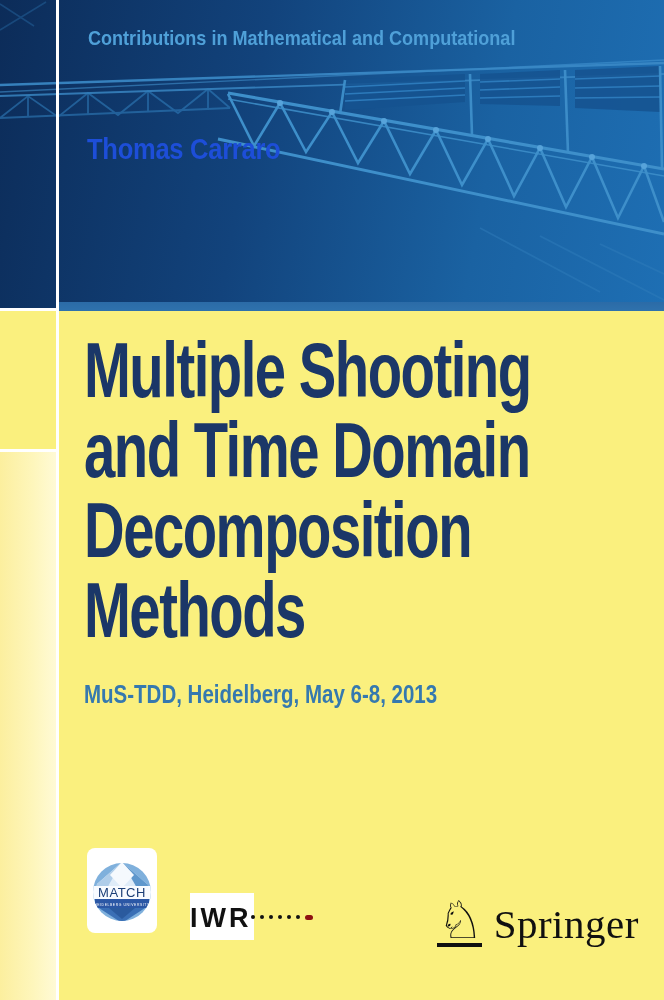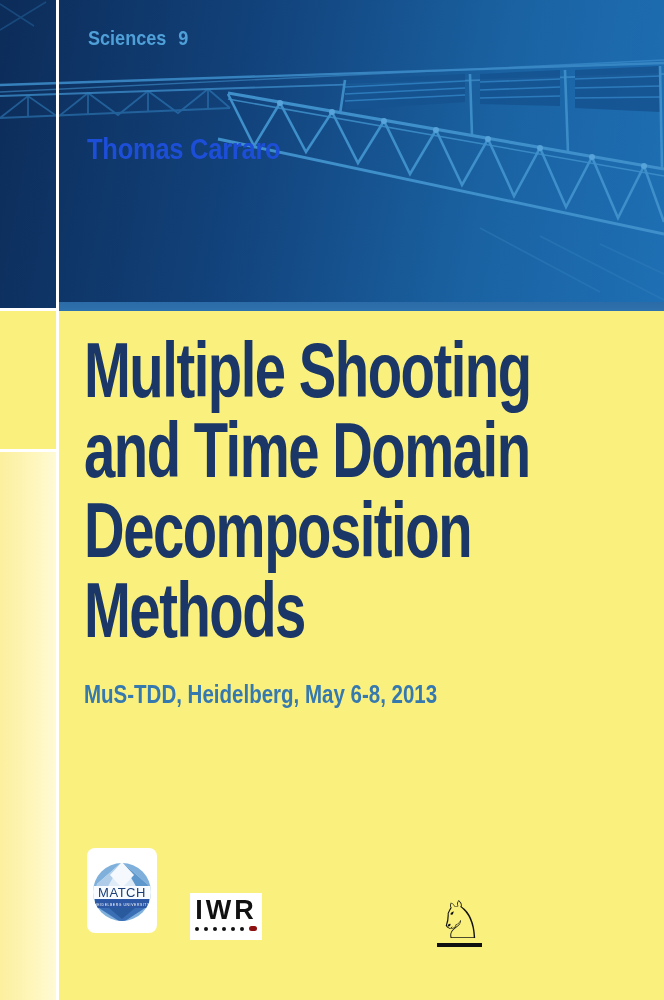--- a/index.html
+++ b/index.html
@@ -49,22 +49,22 @@
     position:absolute;left:84px;top:680px;color:#3579AF;
     font-size:25px;font-weight:bold;
   }
   .book-subtitle .cond{transform:scaleX(0.82);}
   
   .match-logo{
     position:absolute;left:87px;top:848px;width:70px;height:85px;
     background:#ffffff;border-radius:8px;
   }
   .iwr-logo{
-    position:absolute;left:190px;top:893px;width:72px;height:47px;
-    background:#ffffff;display:flex;flex-direction:column;align-items:center;justify-content:flex-start;
+    position:absolute;left:190px;top:893px;width:64px;height:47px;
+    background:#ffffff;display:flex;flex-direction:row;align-items:center;justify-content:flex-start;
   }
   .iwr-text{
     font-weight:bold;font-size:27px;line-height:30px;color:#111111;
     letter-spacing:3px;margin-top:2px;transform:scaleY(1.05);
   }
   .iwr-dots{display:flex;align-items:center;gap:5px;margin-top:1px;}
   .iwr-dots .dot{width:4px;height:4px;border-radius:50%;background:#111111;}
   .iwr-dots .dot-red{width:8px;height:5px;border-radius:3px;background:#8E1111;}
   .springer-logo{
     position:absolute;left:437px;top:894px;height:56px;
@@ -164,21 +164,21 @@
       <g stroke="#2F7CBA" stroke-width="1.8" opacity="0.5" fill="none">
         <path d="M540,236 L664,300"></path>
           <path d="M600,244 L664,274"></path>
           <path d="M480,228 L600,292"></path>
       </g>
     </svg>
     <div class="band-edge"></div>
   </div>
 
   <div class="series">
-    <div><span class="cond"><span>Sciences</span><span class="series-num">9</span></span></div>
+    <div><span class="cond">Contributions in Mathematical and Computational</span></div>
   </div>
 
   <div class="authors">
     <div><span class="cond">Thomas Carraro</span></div>
   </div>
 
   <div class="hline-left-top"></div>
   <div class="pale-strip"></div>
   <div class="hline-left"></div>
   <div class="vline"></div>
@@ -225,16 +225,17 @@
         <span class="dot"></span>
       <span class="dot"></span>
         <span class="dot"></span>
         <span class="dot"></span>
       <span class="dot-red"></span>
     </div>
   </div>
 
   <div class="springer-logo">
     <span class="springer-horse">♘</span>
+    <span class="springer-text">Springer</span>
   </div>
   <div class="springer-underline"></div>
 
 </div>
 
 </body></html>

